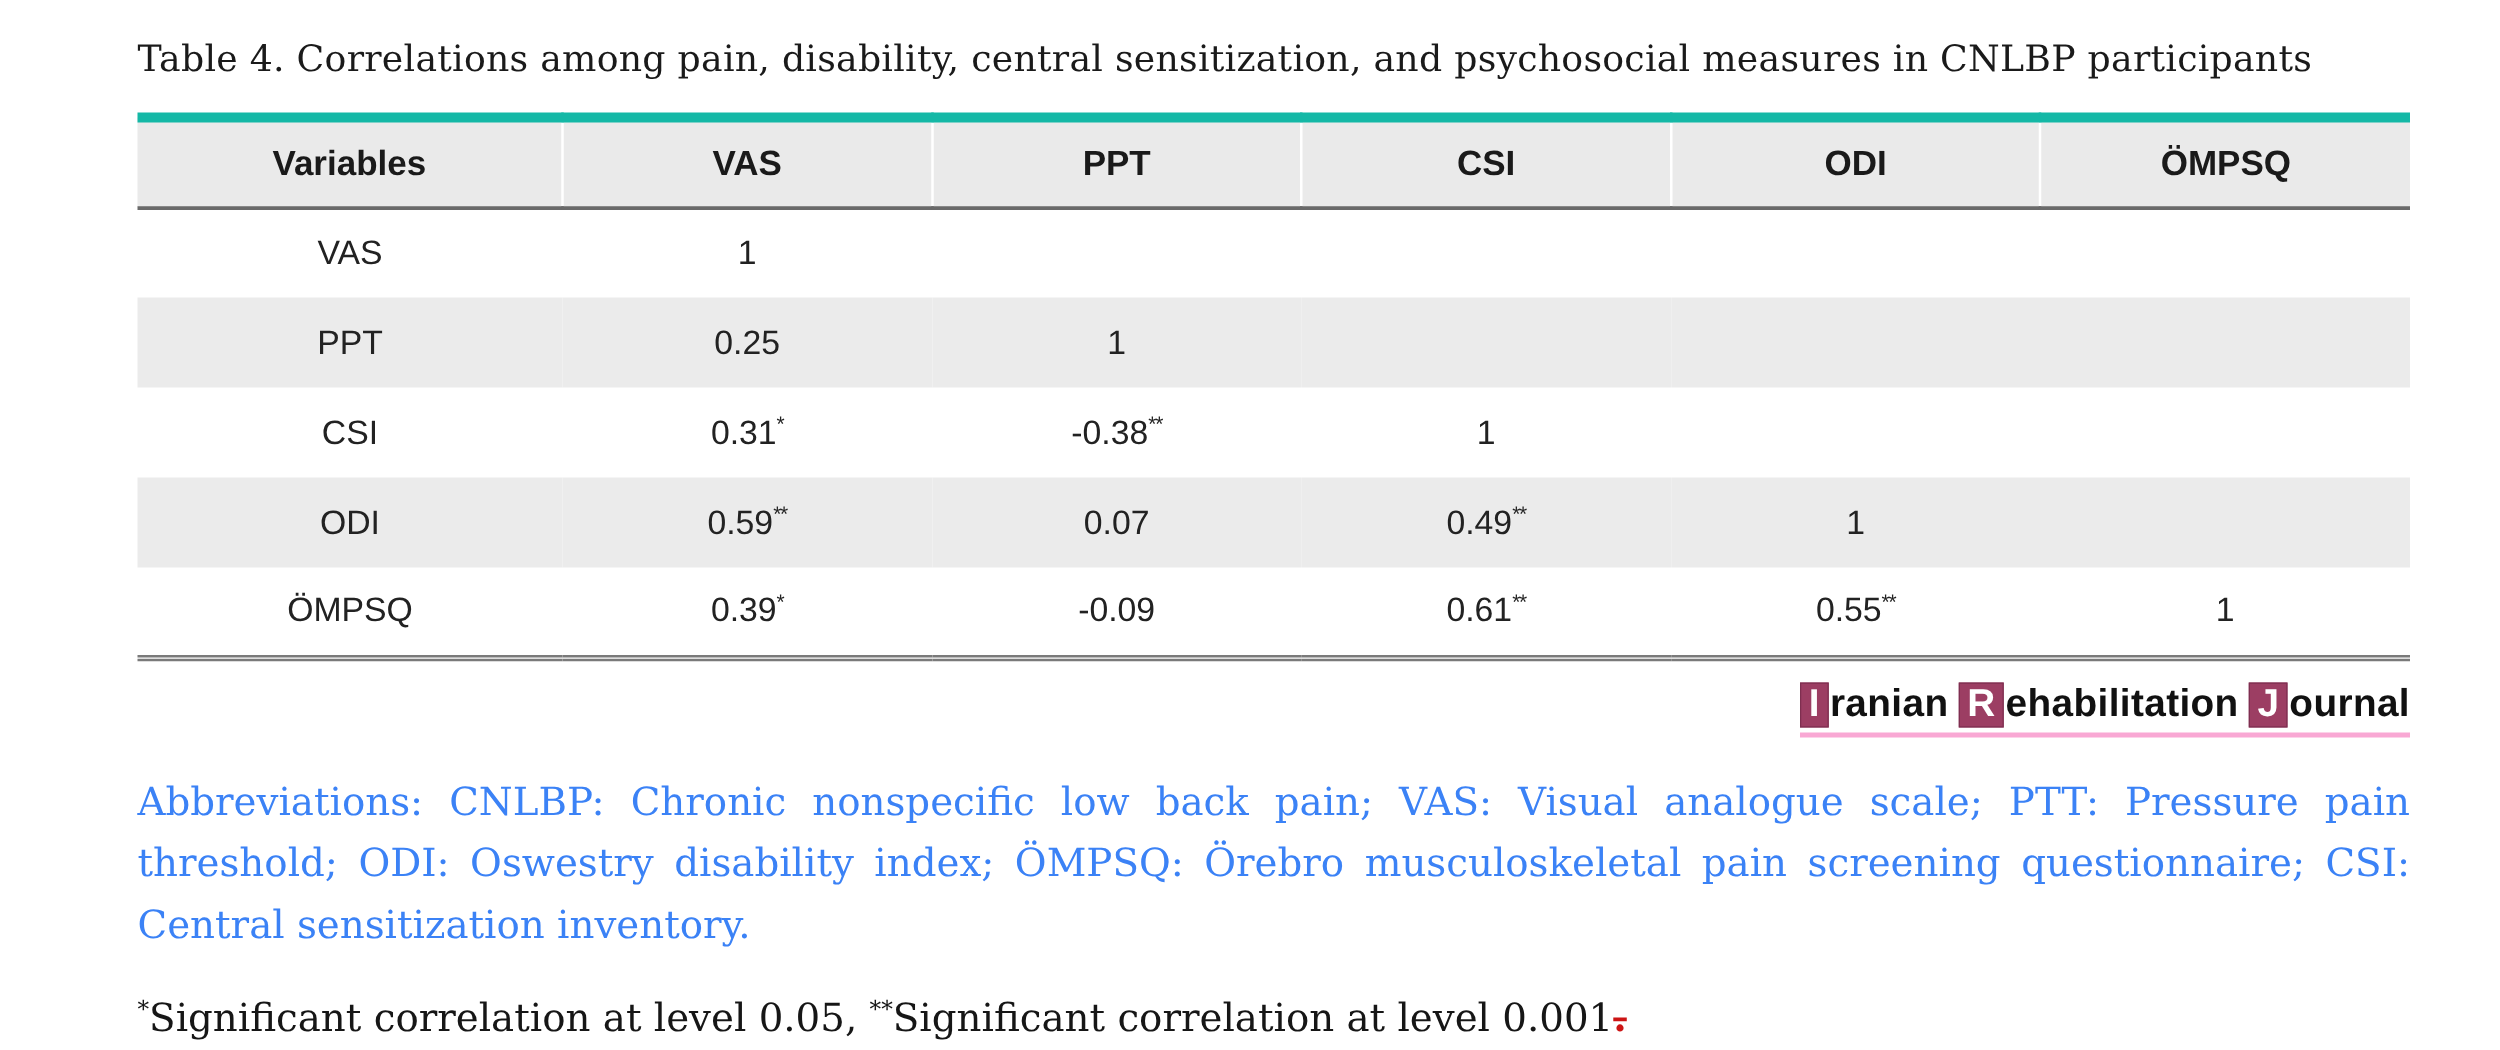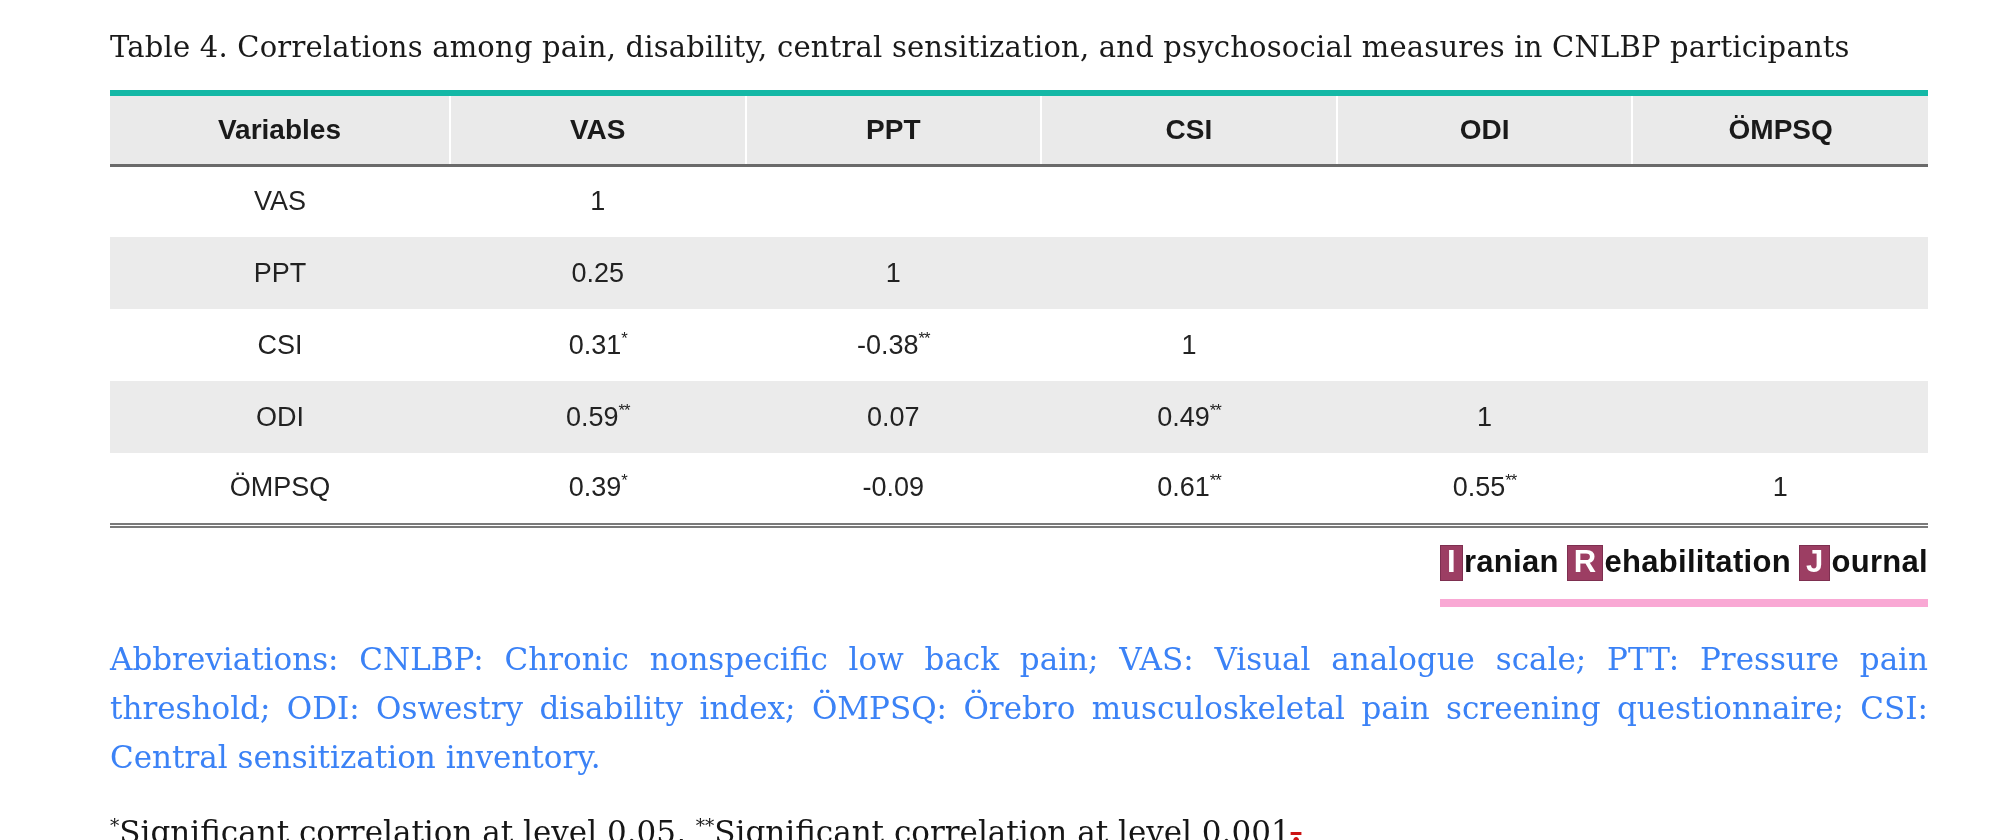--- a/index.html
+++ b/index.html
@@ -19,21 +19,21 @@
   }
   .title b { font-weight: normal; }
 
   
   table.corr {
     width: 1818px;
     border-collapse: collapse;
     table-layout: fixed;
     font-family: "Liberation Sans", sans-serif;
     font-size: 27px;
-    border-top: 6px solid #14b8a6;
+    border-top: 8px solid #14b8a6;
     border-bottom: 5px double #7a7a7a;
   }
   table.corr col.c0 { width: 18.7%; }
   table.corr col.cn { width: 16.26%; }
   table.corr thead tr { border-bottom: 3px solid #6a6a6a; }
   table.corr th {
     background: var(--header_bg);
     font-weight: bold;
     font-size: 28px;
     height: 72px;
@@ -62,22 +62,22 @@
     width: 1818px;
     display: flex;
     justify-content: flex-end;
     margin-top: 16px;
   }
   .logo {
     font-family: "Liberation Sans", sans-serif;
     font-weight: bold;
     font-size: 31px;
     color: #111111;
-    border-bottom: 8px solid #f9a8d4;
-    padding-bottom: 18px;
+    border-bottom: 4px solid #f9a8d4;
+    padding-bottom: 4px;
     white-space: nowrap;
     letter-spacing: 0.3px;
   }
   .logo .word { margin-left: 8px; display: inline-block; }
   .logo .word:first-child { margin-left: 0; }
   .logo .initial {
     display: inline-block;
     background: var(--logo_maroon);
     color: #ffffff;
     padding: 0 6px 2px 6px;

